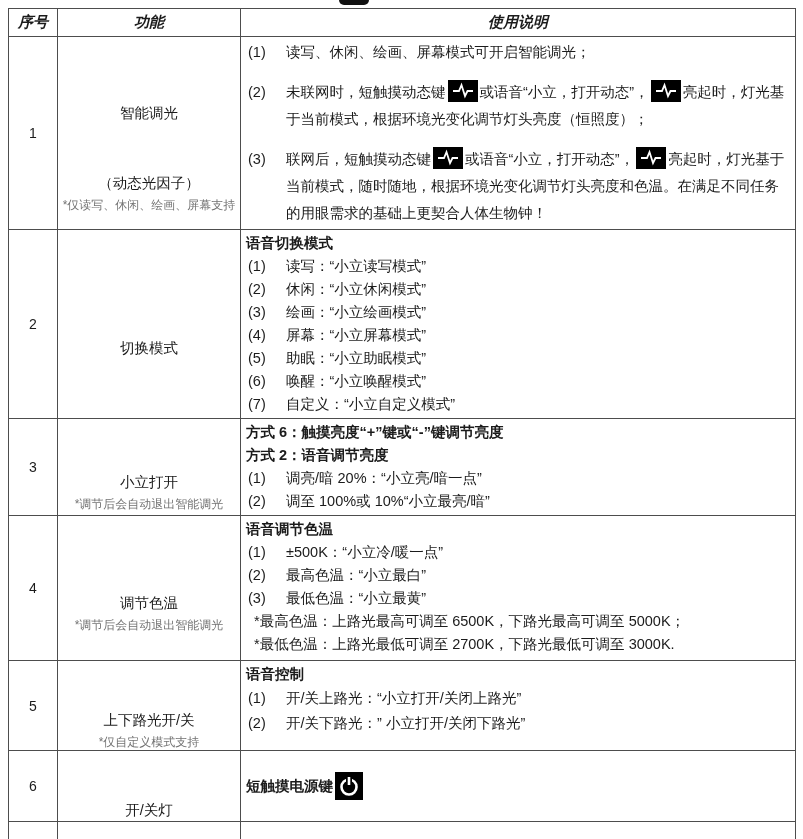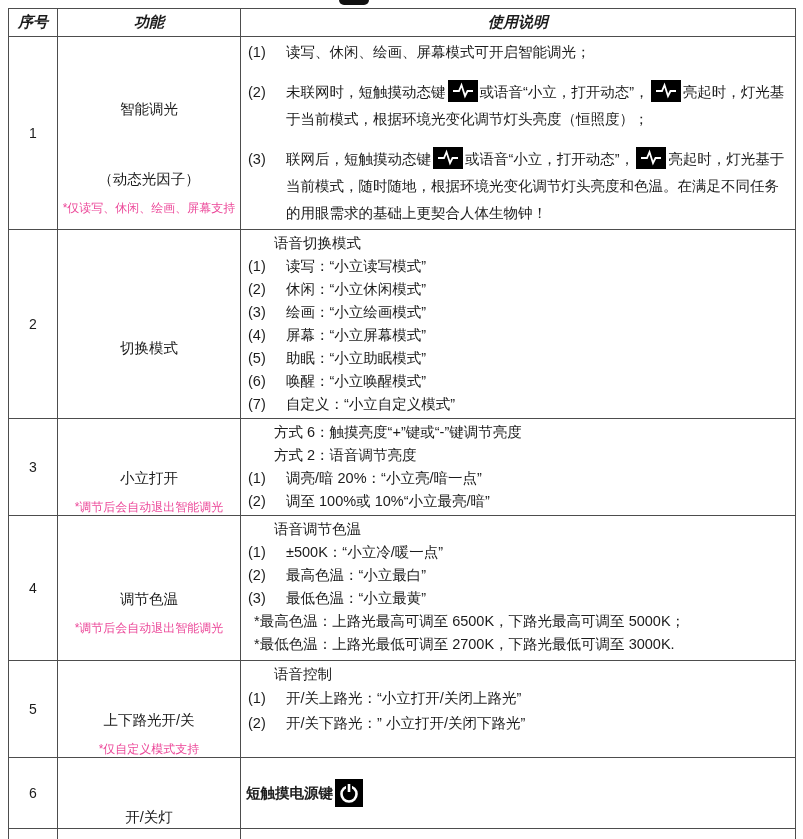--- a/index.html
+++ b/index.html
@@ -17,24 +17,24 @@
     border-collapse:collapse;table-layout:fixed;
   }
   .func-table td,.func-table th{border:1px solid #4d4d4d;box-sizing:border-box;}
   .func-table th{font-size:15px;font-weight:bold;height:24px;padding:4px;text-align:center;font-style:italic;}
   col.c-num{width:49px;}
   col.c-func{width:183px;}
   col.c-usage{width:555px;}
   td.num-cell{text-align:center;vertical-align:middle;font-size:14px;}
   td.func-cell{text-align:center;vertical-align:middle;font-size:14.5px;padding:0 4px;}
   .func-title{line-height:22px;margin-top:48px;}
-  .func-note{font-size:12px;color:#ec4899;margin-top:11px;line-height:15px;}
+  .func-note{font-size:12px;color:#737373;margin-top:4px;line-height:15px;}
   td.usage-cell{vertical-align:top;font-size:14.5px;padding:2px 5px;}
   td.usage-mid{vertical-align:middle;font-weight:bold;}
-  .bold-line{font-weight:normal;line-height:23px;margin-left:28px;}
+  .bold-line{font-weight:bold;line-height:23px;}
   .li{position:relative;padding-left:40px;line-height:23px;}
   .li .mk{position:absolute;left:2px;}
   
   .r1 .li{line-height:27px;margin-bottom:13px;}
   .r1 .li:last-child{margin-bottom:0;}
   .r1{padding-top:4px;}
   .note-line{line-height:23px;padding-left:8px;}
   .icon-pulse{
     display:inline-block;width:30px;height:22px;background:#000;
     vertical-align:-5px;margin:0 2px;

